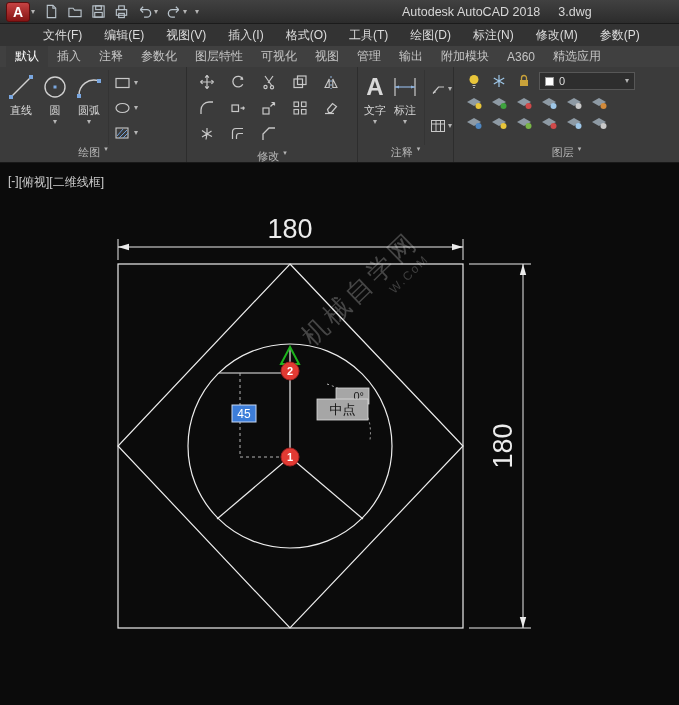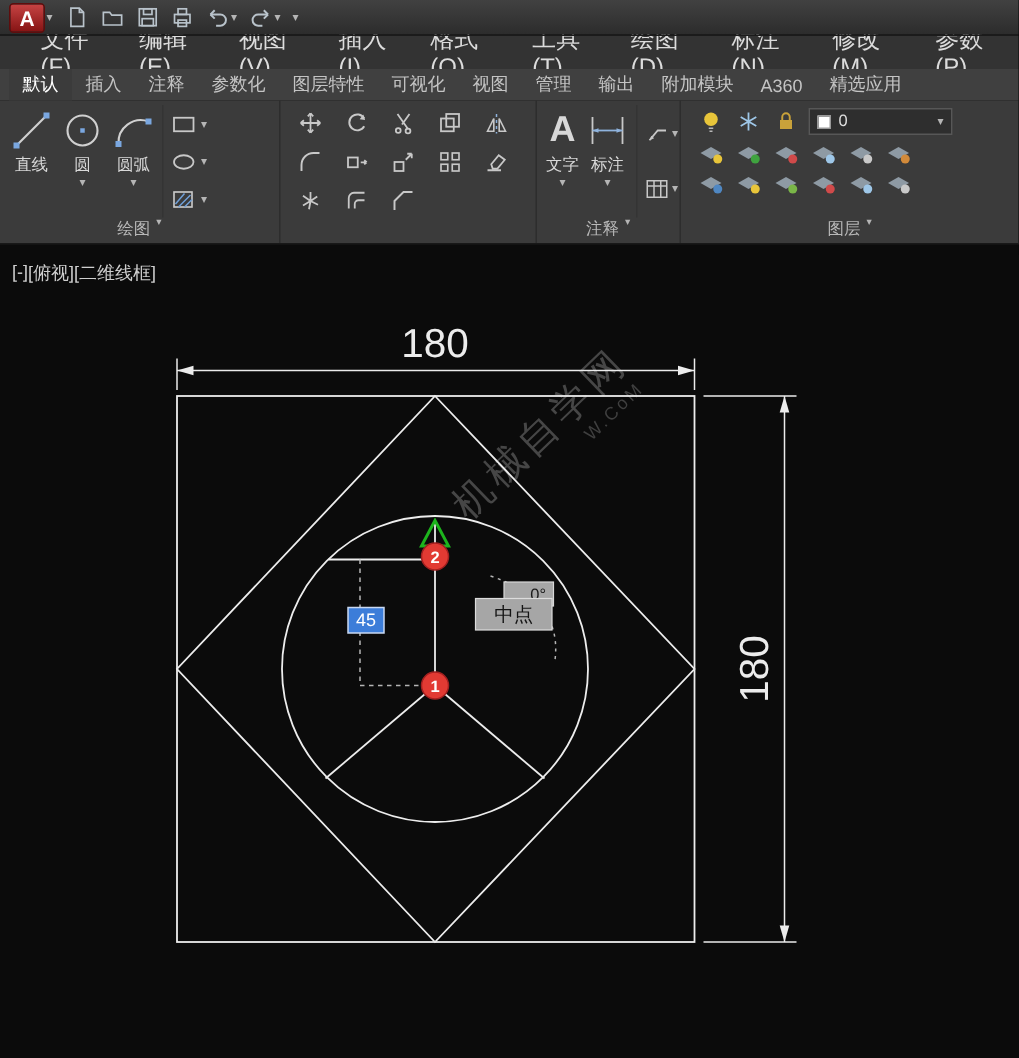--- a/index.html
+++ b/index.html
@@ -13,21 +13,21 @@
   .abox{width:24px;height:20px;background:linear-gradient(#c64343,#861414);border:1px solid #5e0d0d;border-radius:3px;
     color:#fff;font-weight:bold;font-size:14px;display:flex;align-items:center;justify-content:center}
   .caret{color:#b5b5b5;font-size:8px;line-height:1}
   .qat{display:flex;align-items:center;gap:8px;margin-left:2px}
   .qbtn{display:flex;align-items:center;gap:1px}
   .apptitle{position:absolute;left:402px;top:0;height:24px;display:flex;align-items:center;gap:18px;
     color:#d7d7d7;font-size:12.5px;white-space:nowrap}
 
   
   .menubar{flex:0 0 22px;height:22px;background:#333;display:flex;align-items:flex-start;color:#dcdcdc;
-    font-size:16px;padding-left:16px}
+    font-size:12px;padding-left:32px}
   .menu-item{padding:0 11px;height:100%;display:flex;align-items:center;cursor:default}
 
   
   .tabbar{flex:0 0 21px;height:21px;background:#404040;display:flex;align-items:stretch;color:#c4c4c4;
     font-size:12px;padding-left:6px}
   .tab{padding:0 9px;display:flex;align-items:center;white-space:nowrap}
   .tab.active{background:#3b3b3b;color:#fff}
 
   
   .ribbon{flex:0 0 96px;height:96px;background:#3b3b3b;display:flex;border-bottom:1px solid #181818}
@@ -113,20 +113,24 @@
         <svg width="16" height="15" viewBox="0 0 16 16">
             <g stroke="#b9c3cb" fill="none" stroke-width="1.4">
               <path d="M13 6H6a4 4 0 0 0 0 8h3"></path>
               <path d="M13 6l-3-3M13 6l-3 3"></path>
             </g>
           </svg>
         <span class="caret">▾</span>
       </span>
       <span class="caret">▾</span>
     </div>
+    <div class="apptitle">
+      <span>Autodesk AutoCAD 2018</span>
+      <span>3.dwg</span>
+    </div>
   </div>
 
   <div class="menubar">
     <span class="menu-item">文件(F)</span>
     <span class="menu-item">编辑(E)</span>
     <span class="menu-item">视图(V)</span>
     <span class="menu-item">插入(I)</span>
     <span class="menu-item">格式(O)</span>
     <span class="menu-item">工具(T)</span>
     <span class="menu-item">绘图(D)</span>
@@ -285,20 +289,24 @@
                 <g stroke="#c8c8c8" fill="none" stroke-width="1.2">
                   <path d="M2.5 13V6a3.5 3.5 0 0 1 3.5-3.5h7"></path>
                   <path d="M6.5 13v-3a2.5 2.5 0 0 1 2.5-2.5h4"></path>
                 </g>
               </svg></span>
           <span><svg width="16" height="16" viewBox="0 0 16 16">
                 <path d="M2 14V8l6-6h6" stroke="#c8c8c8" fill="none" stroke-width="1.3"></path>
               </svg></span>
         </div>
       </div>
+      <div class="plabel">
+        <span>修改</span>
+        <span class="caret">▾</span>
+      </div>
     </div>
 
     <div class="panel" style="width:96px">
       <div class="pcontent">
         <div class="bigbtn">
           <span class="bicon">
               <span class="atool">A</span>
             </span>
           <span class="blabel">文字</span>
           <span class="caret">▾</span>

